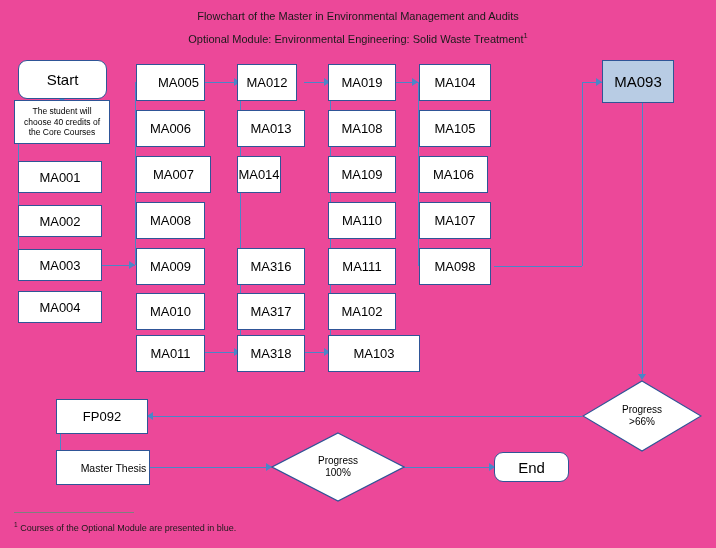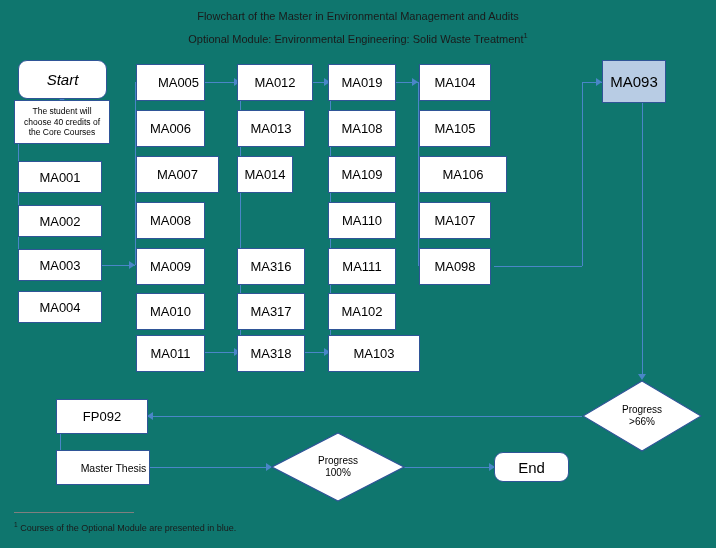--- a/index.html
+++ b/index.html
@@ -8,21 +8,21 @@
     background: #ffffff;
   }
   body {
     font-family: "Liberation Sans", sans-serif;
     color: #000000;
   }
   #page {
     position: relative;
     width: 716px;
     height: 548px;
-    background: #0f766e;
+    background: #ec4899;
     overflow: hidden;
   }
   .title {
     position: absolute;
     text-align: center;
     font-size: 11px;
     color: #1a1a1a;
     white-space: nowrap;
   }
   .title-1 { left: 0; top: 10px; width: 716px; }
@@ -188,59 +188,59 @@
 
   <div class="conn v" style="left:60px; top:434px; height:21px;"></div>
   <div class="arrow down" style="left:56px; top:451px;"></div>
 
   <div class="conn h" style="left:149px; top:467px; width:122px;"></div>
   <div class="arrow right" style="left:266px; top:463px;"></div>
 
   <div class="conn h" style="left:404px; top:467px; width:90px;"></div>
   <div class="arrow right" style="left:489px; top:463px;"></div>
 
-  <div class="node rounded big" style="left:18px; top:60px; width:89px; height:39px;font-style:italic;">Start</div>
+  <div class="node rounded big" style="left:18px; top:60px; width:89px; height:39px;">Start</div>
 
   <div class="node small-text" style="left:14px; top:100px; width:96px; height:44px;">The student will choose 40 credits of the Core Courses</div>
 
   <div class="node" style="left:18px; top:161px; width:84px; height:32px;">MA001</div>
   <div class="node" style="left:18px; top:205px; width:84px; height:32px;">MA002</div>
   <div class="node" style="left:18px; top:249px; width:84px; height:32px;">MA003</div>
   <div class="node" style="left:18px; top:291px; width:84px; height:32px;">MA004</div>
 
   <div class="node" style="left:136px; top:64px; width:69px; height:37px;padding-left:16px;">MA005</div>
   <div class="node" style="left:136px; top:110px; width:69px; height:37px;">MA006</div>
-  <div class="node" style="left:136px; top:156px; width:83px; height:37px;">MA007</div>
+  <div class="node" style="left:136px; top:156px; width:75px; height:37px;">MA007</div>
   <div class="node" style="left:136px; top:202px; width:69px; height:37px;">MA008</div>
   <div class="node" style="left:136px; top:248px; width:69px; height:37px;">MA009</div>
   <div class="node" style="left:136px; top:293px; width:69px; height:37px;">MA010</div>
   <div class="node" style="left:136px; top:335px; width:69px; height:37px;">MA011</div>
 
-  <div class="node" style="left:237px; top:64px; width:76px; height:37px;">MA012</div>
+  <div class="node" style="left:237px; top:64px; width:60px; height:37px;">MA012</div>
   <div class="node" style="left:237px; top:110px; width:68px; height:37px;">MA013</div>
-  <div class="node" style="left:237px; top:156px; width:56px; height:37px;">MA014</div>
+  <div class="node" style="left:237px; top:156px; width:44px; height:37px;">MA014</div>
   <div class="node" style="left:237px; top:248px; width:68px; height:37px;">MA316</div>
   <div class="node" style="left:237px; top:293px; width:68px; height:37px;">MA317</div>
   <div class="node" style="left:237px; top:335px; width:68px; height:37px;text-align:right;">MA318</div>
 
   <div class="node" style="left:328px; top:64px; width:68px; height:37px;">MA019</div>
   <div class="node" style="left:328px; top:110px; width:68px; height:37px;">MA108</div>
   <div class="node" style="left:328px; top:156px; width:68px; height:37px;">MA109</div>
   <div class="node" style="left:328px; top:202px; width:68px; height:37px;">MA110</div>
   <div class="node" style="left:328px; top:248px; width:68px; height:37px;">MA111</div>
   <div class="node" style="left:328px; top:293px; width:68px; height:37px;">MA102</div>
   <div class="node" style="left:328px; top:335px; width:92px; height:37px;">MA103</div>
 
   <div class="node" style="left:419px; top:64px; width:72px; height:37px;">MA104</div>
   <div class="node" style="left:419px; top:110px; width:72px; height:37px;">MA105</div>
-  <div class="node" style="left:419px; top:156px; width:88px; height:37px;">MA106</div>
+  <div class="node" style="left:419px; top:156px; width:69px; height:37px;">MA106</div>
   <div class="node" style="left:419px; top:202px; width:72px; height:37px;">MA107</div>
   <div class="node" style="left:419px; top:248px; width:72px; height:37px;">MA098</div>
 
-  <div class="node blue big" style="left:602px; top:60px; width:64px; height:43px;">MA093</div>
+  <div class="node blue big" style="left:602px; top:60px; width:72px; height:43px;">MA093</div>
 
   <div class="diamond" style="left:582px; top:380px; width:120px; height:72px;">
     <svg class="shape" viewBox="0 0 120 72" preserveAspectRatio="none">
       <polygon points="60,1 119,36 60,71 1,36" fill="#ffffff" stroke="#2f5597" stroke-width="1.2"></polygon>
     </svg>
     <div class="dlabel">
       <span>Progress</span>
       <span>&gt;66%</span>
     </div>
   </div>

